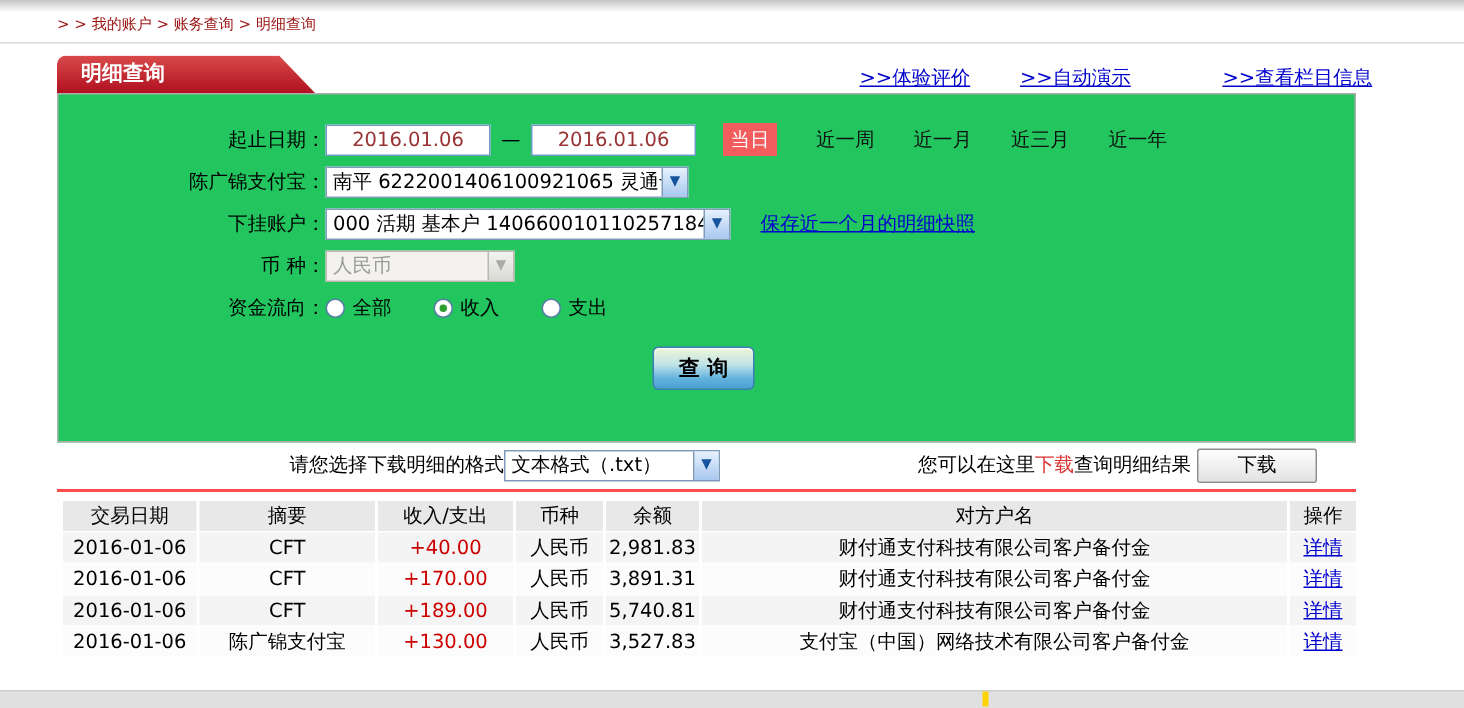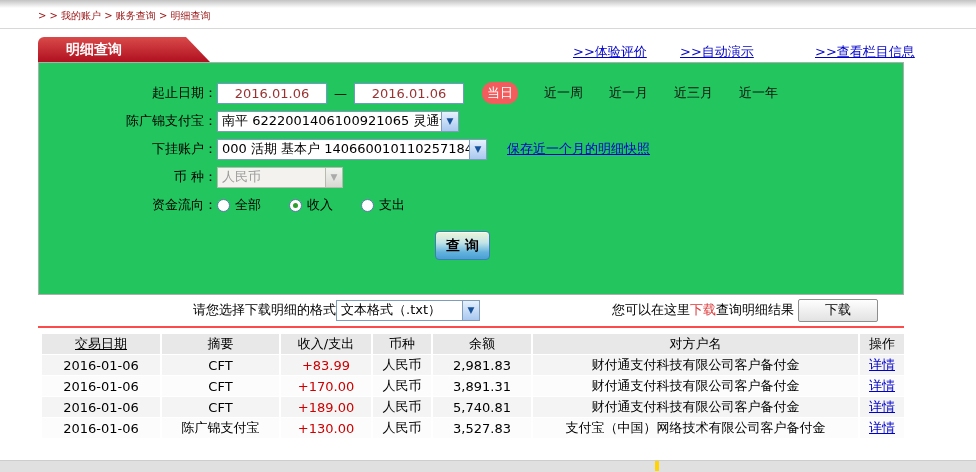--- a/index.html
+++ b/index.html
@@ -12,55 +12,55 @@
 
   .breadcrumb { position:absolute; left:38px; top:9px; color:#991111; font-size:10px; }
 
   .top-divider { position:absolute; left:0; top:28px; width:976px; border-top:1px solid #d8d8d8; }
 
   
   .tab { position:absolute; left:38px; top:37px; width:172px; height:25px;
     background:linear-gradient(#d94a4a,#b0101f);
     clip-path:polygon(0 0, 148px 0, 172px 100%, 0 100%);
     border-top-left-radius:6px;
-    color:#fff; font-weight:bold; font-size:14px; line-height:25px; padding-left:28px; }
+    color:#fff; font-weight:bold; font-size:14px; line-height:25px; padding-left:16px; }
 
   .top-link { position:absolute; top:43px; color:#0000cc; font-size:13px; text-decoration:underline; cursor:pointer; white-space:nowrap; }
   .tl-1 { left:573px; } .tl-2 { left:680px; } .tl-3 { left:815px; }
 
   
   .panel { position:absolute; left:38px; top:62px; width:866px; height:233px;
     background:#22c55e; border:1px solid #aeaeae; }
   .frow { position:absolute; left:0; display:flex; align-items:center; height:22px; white-space:nowrap; }
   .flabel { display:inline-block; width:178px; text-align:right; color:#000; }
 
   .date-input { width:110px; height:21px; border:1px solid #6f9cc6; background:#fff;
     color:#993333; text-align:center; font-size:13px; font-family:inherit; }
   .dash { margin:0 7px; }
   .quick { margin-left:26px; color:#111; cursor:pointer; }
-  .quick.active { margin-left:18px; background:#f25c5c; color:#fff; padding:2px 5px;border-radius:10px; }
+  .quick.active { margin-left:18px; background:#f25c5c; color:#fff; padding:2px 5px; }
 
   .selbox { height:21px; border:1px solid #7f9db9; background:#fff; display:inline-flex;
     align-items:center; cursor:pointer; }
   .selbox .val { padding:0 4px; overflow:hidden; white-space:nowrap; flex:1; }
   .selbox .arrow { width:17px; height:19px; border-left:1px solid #7f9db9;
     background:linear-gradient(#e6f1fd,#a9c8ef); color:#16539d; font-size:9px;
     display:flex; align-items:center; justify-content:center; }
   .selbox.disabled { border-color:#b9b9b0; background:#f3f2ee; color:#9b9b9b; cursor:default; }
   .selbox.disabled .arrow { border-left-color:#b9b9b0; background:linear-gradient(#f2f2f0,#d9d9d4); color:#aaa; }
 
   .snap-link { margin-left:20px; color:#0000d0; text-decoration:underline; cursor:pointer; }
 
   .radio { display:inline-block; width:13px; height:13px; border:1px solid #5a7ca6; border-radius:50%;
     background:#fff; position:relative; margin-right:5px; vertical-align:-2px; cursor:pointer; }
   .radio.checked::after { content:""; position:absolute; left:3px; top:3px; width:5px; height:5px;
     border-radius:50%; background:#2e9e2e; }
   .radio-label { margin-right:28px; }
 
-  .query-btn { position:absolute; left:396px; top:168px; width:55px; height:29px;
+  .query-btn { position:absolute; left:396px; top:168px; width:68px; height:29px;
     border:1px solid #3c7fb5; border-radius:4px;
     background:linear-gradient(180deg,#eef6d6 0%,#c2e4e7 40%,#63b2dd 75%,#49a0d4 100%);
     box-shadow:inset 0 1px 0 rgba(255,255,255,.8);
     font-size:14px; font-weight:bold; color:#000; cursor:pointer; font-family:inherit; }
 
   
   .dl-row { position:absolute; left:38px; top:297px; width:866px; height:26px;
     display:flex; align-items:center; white-space:nowrap; }
   .dl-label { margin-left:155px; }
   .dl-right { margin-left:auto; margin-right:26px; display:flex; align-items:center; }
@@ -70,22 +70,22 @@
 
   .red-line { position:absolute; left:38px; top:326px; width:866px; border-top:2px solid #fb4b4b; }
 
   
   .rtable { position:absolute; left:40px; top:333px; width:866px;
     border-collapse:separate; border-spacing:2px 1px; table-layout:fixed; font-size:13px; }
   .rtable th { background:#e8e8e8; font-weight:normal; height:19px; padding:1px 2px; text-align:center; }
   .rtable td { height:19px; padding:1px 2px; text-align:center; overflow:hidden; white-space:nowrap; }
   .rtable tr.odd td { background:#f4f4f4; }
   .rtable tr.even td { background:#fcfcfc; }
-  .c-date{width:118px;text-decoration:underline;} .c-sum{width:117px;} .c-amt{width:90px;} .c-cur{width:58px;}
-  .c-bal{width:98px;} .c-cp{width:auto;} .c-act{width:44px;}
+  .c-date{width:89px;} .c-sum{width:117px;} .c-amt{width:90px;} .c-cur{width:58px;}
+  .c-bal{width:62px;} .c-cp{width:auto;} .c-act{width:44px;}
   .amt { color:#cc0000; }
   .detail-link { color:#0000cc; text-decoration:underline; cursor:pointer; }
 
   .footer-bar { position:absolute; left:0; top:460px; width:976px; height:12px;
     background:#e0e0e0; border-top:1px solid #cdcdcd; }
   .yellow-tick { position:absolute; left:655px; top:461px; width:4px; height:10px; background:#ffd400; }
 </style>
 </head>
 <body>
 
@@ -177,21 +177,21 @@
       <th class="c-sum">摘要</th>
       <th class="c-amt">收入/支出</th>
       <th class="c-cur">币种</th>
       <th class="c-bal">余额</th>
       <th class="c-cp">对方户名</th>
       <th class="c-act">操作</th>
     </tr>
     <tr class="odd">
       <td>2016-01-06</td>
       <td>CFT</td>
-      <td class="amt">+83.99</td>
+      <td class="amt">+40.00</td>
       <td>人民币</td>
       <td>2,981.83</td>
       <td>财付通支付科技有限公司客户备付金</td>
       <td><span class="detail-link">详情</span></td>
     </tr>
     <tr class="even">
       <td>2016-01-06</td>
       <td>CFT</td>
       <td class="amt">+170.00</td>
       <td>人民币</td>

